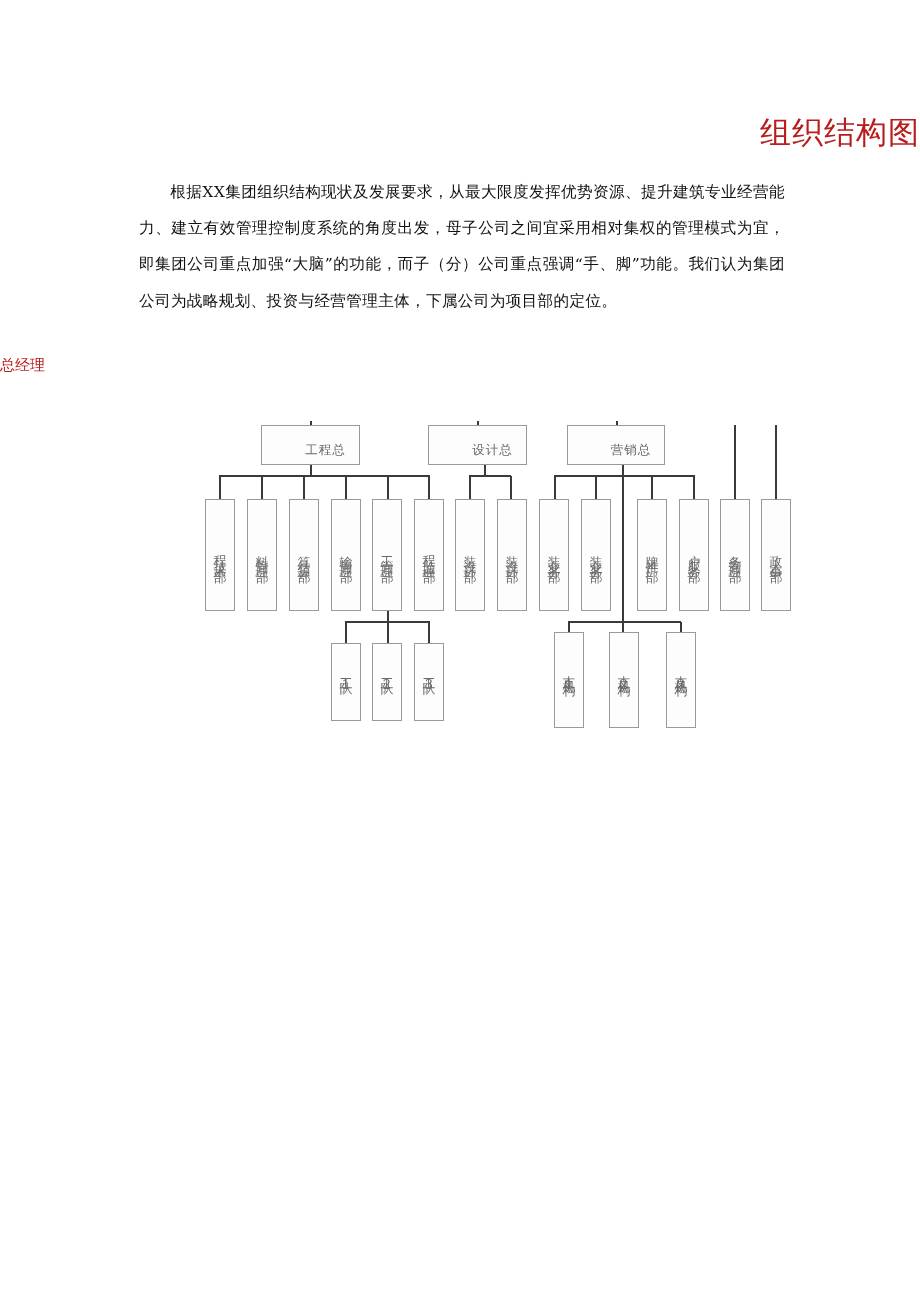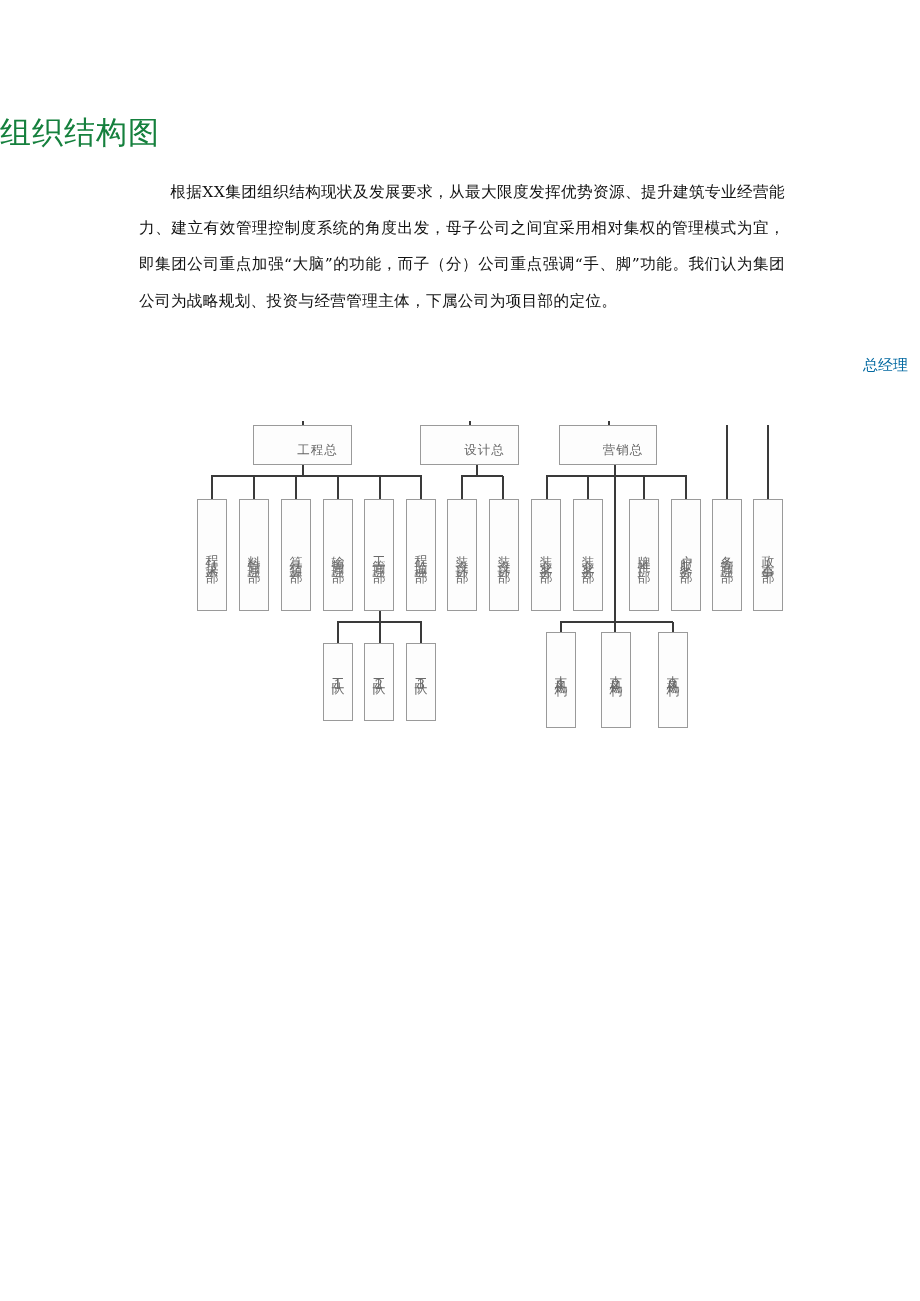--- a/index.html
+++ b/index.html
@@ -1,26 +1,26 @@
 <!DOCTYPE html>
 <html><head>
 <meta charset="utf-8">
 <style>
   html, body { margin: 0; padding: 0; background: #ffffff; }
   body { width: 920px; height: 1301px; position: relative; overflow: hidden;
          font-family: "DejaVu Serif", "Liberation Serif", serif; color: #111; }
-  .title { position: absolute; left: 0; width: 920px; top: 112px; text-align: left;
+  .title { position: absolute; left: 0; width: 920px; top: 112px; text-align: right;
            font-family: "DejaVu Sans", "Liberation Sans", sans-serif;
-           font-size: 31px; font-weight: normal; letter-spacing: 1px; color: #15803d; margin: 0; }
+           font-size: 31px; font-weight: normal; letter-spacing: 1px; color: #b91c1c; margin: 0; }
   .para { position: absolute; left: 139px; width: 646px; top: 174px; margin: 0;
           font-size: 15.6px; line-height: 36.2px; text-align: justify; text-indent: 2em;
           color: #111; letter-spacing: 0.35px; }
-  .gm { position: absolute; left: 0; width: 908px; top: 356px; text-align: right;
-        font-size: 15px; color: #0369a1; }
-  .chart { position: absolute; left: 3px; top: 0; width: 824px; height: 800px; pointer-events: none; padding-left: 38px; }
+  .gm { position: absolute; left: 0; width: 908px; top: 356px; text-align: left;
+        font-size: 15px; color: #b91c1c; }
+  .chart { position: absolute; left: 11px; top: 0; width: 824px; height: 800px; pointer-events: none; padding-left: 38px; }
   .line { position: absolute; background: #3a3a3a; }
   .box { position: absolute; border: 1.6px solid #9a9a9a; box-sizing: border-box; background: #fdfdfd;
          pointer-events: auto; }
   .hbox { display: flex; align-items: flex-end; justify-content: center; padding-bottom: 5px; }
   .hbox span { font-size: 12.5px; color: #666; padding-left: 30px; letter-spacing: 1px; }
   .vbox { display: flex; align-items: center; justify-content: center; }
   .vbox span { writing-mode: vertical-rl; text-orientation: upright; font-size: 13px;
                color: #6a6a6a; letter-spacing: 5px; line-height: 1; }
   .vbox.tall span { letter-spacing: 4px; }
 </style>

